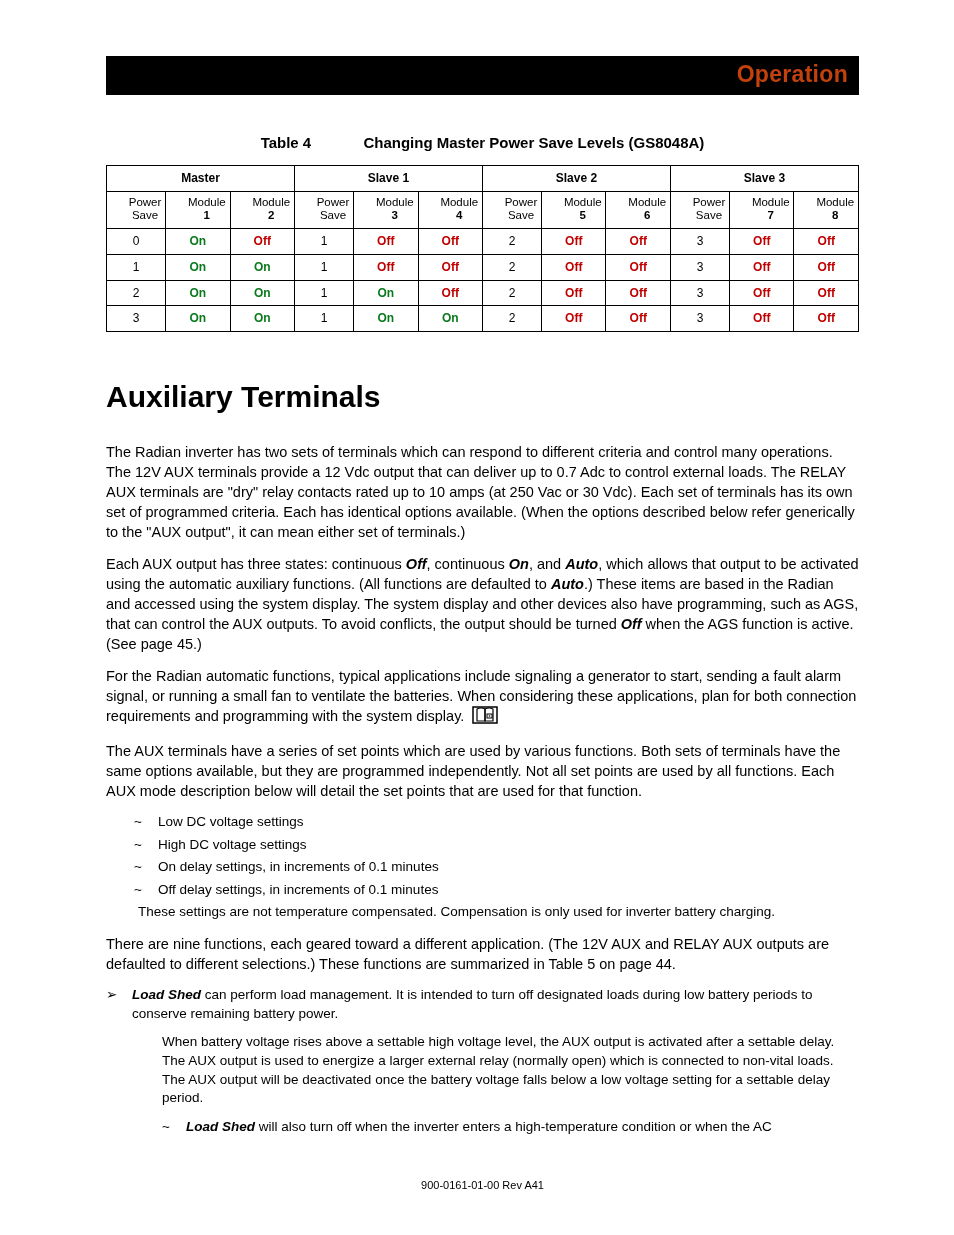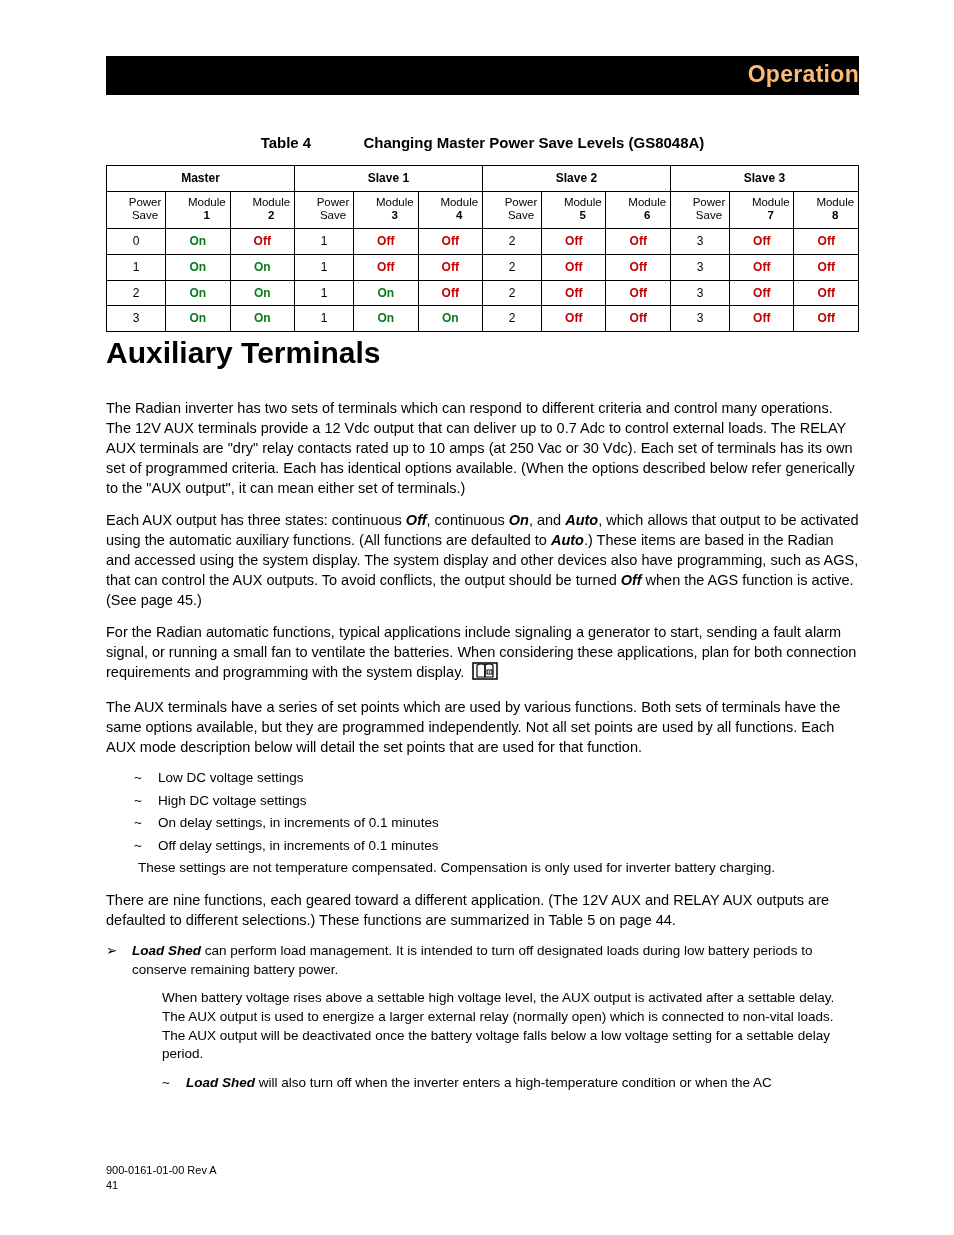--- a/index.html
+++ b/index.html
@@ -9,40 +9,41 @@
     color: #000;
     background: #fff;
     width: 954px;
     height: 1235px;
     padding: 56px 95px 40px 106px;
     position: relative;
     line-height: 1.38;
   }
   .header-bar {
     background: #000;
-    color: #fdba74;
+    color: #c2410c;
     text-align: right;
     font-size: 23px;
     font-weight: bold;
-    padding: 3px 0 4px 10px;
+    padding: 3px 11px 4px 10px;
     margin-bottom: 38px;
     font-family: 'Segoe UI', Tahoma, Arial, sans-serif;
     letter-spacing: 0.3px;
   }
   .table-caption {
     text-align: center;
     font-weight: bold;
     font-size: 15px;
     margin-bottom: 12px;
   }
   .table-caption .tlabel { margin-right: 48px; }
   table.power {
     border-collapse: collapse;
     width: 100%;
     font-size: 12px;
+    margin-bottom: 44px;
   }
   table.power th, table.power td {
     border: 1px solid #000;
     padding: 4px 2px;
     text-align: center;
     vertical-align: middle;
   }
   table.power th {
     font-weight: bold;
     background: #fff;
@@ -113,24 +114,23 @@
     content: "~";
     position: absolute;
     left: 30px;
   }
   .footer {
     position: absolute;
     bottom: 42px;
     left: 106px;
     right: 95px;
     display: flex;
-    justify-content: flex-start;
+    justify-content: center;
     font-size: 11px;
     color: #000;
-    flex-direction: column;
   }
   .book-icon {
     display: inline-block;
     vertical-align: middle;
     margin-left: 4px;
   }
   .p3-wrap {
     position: relative;
   }
 </style>

